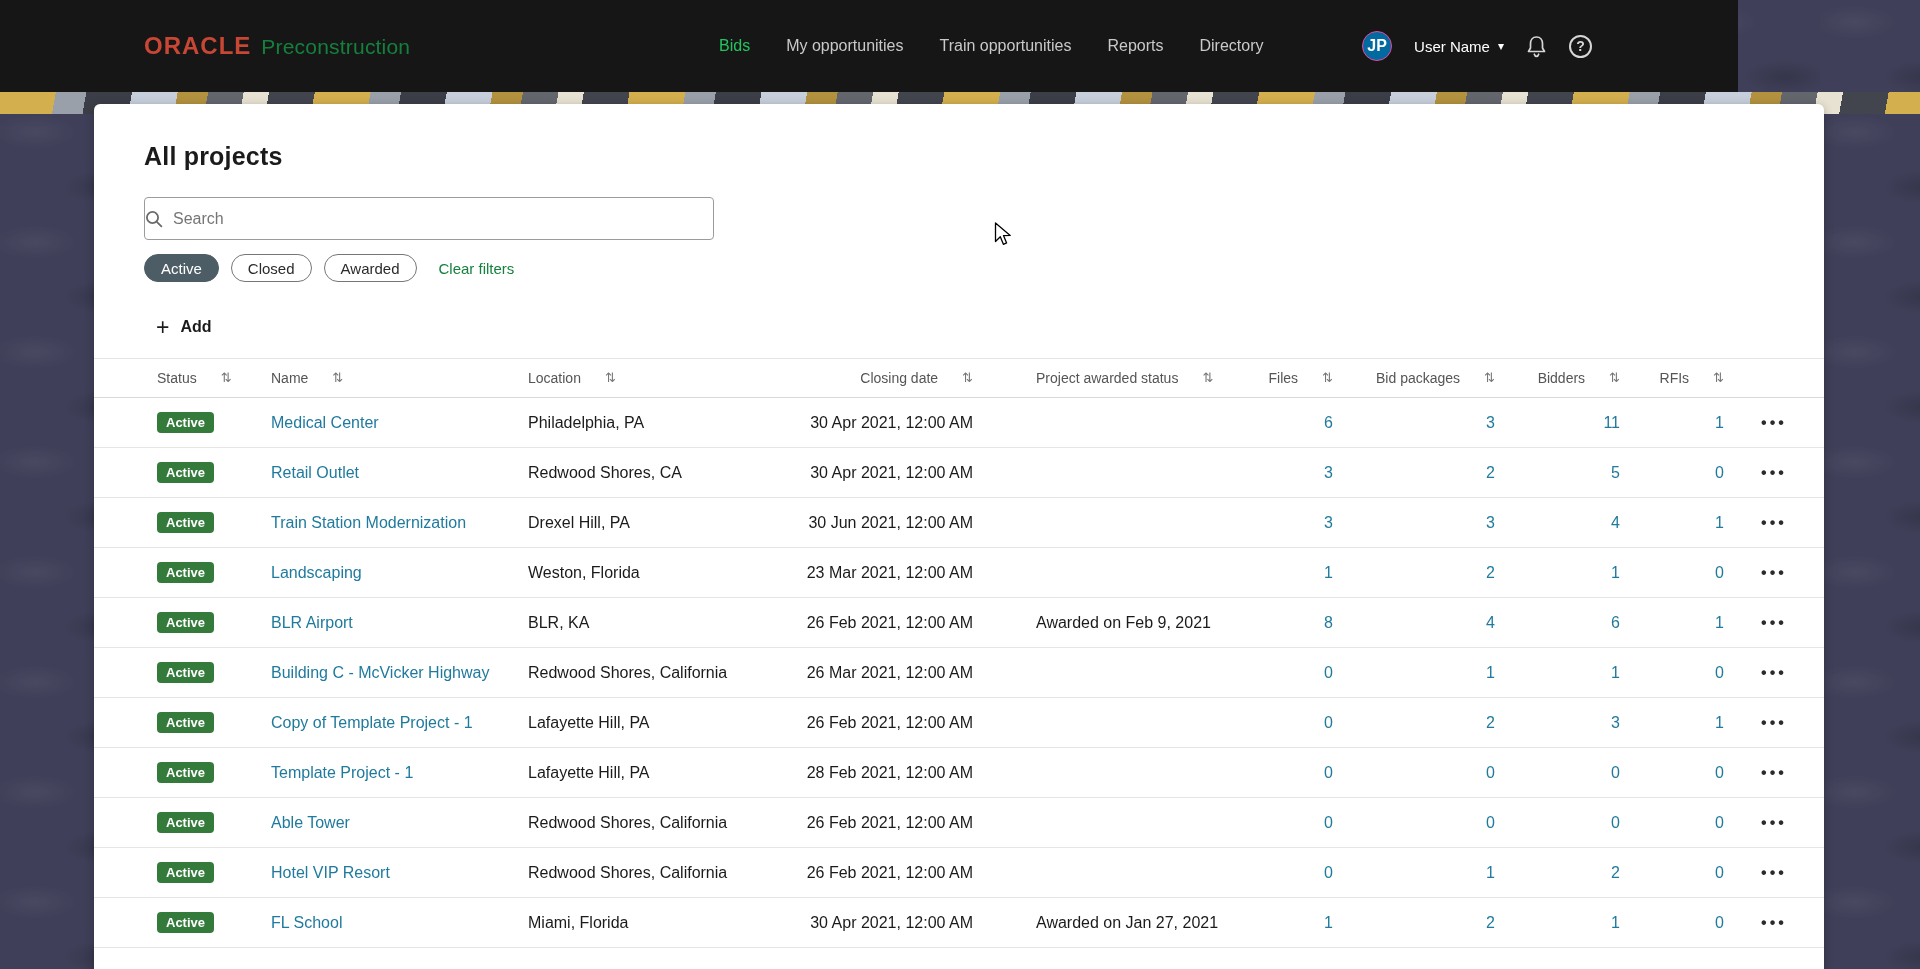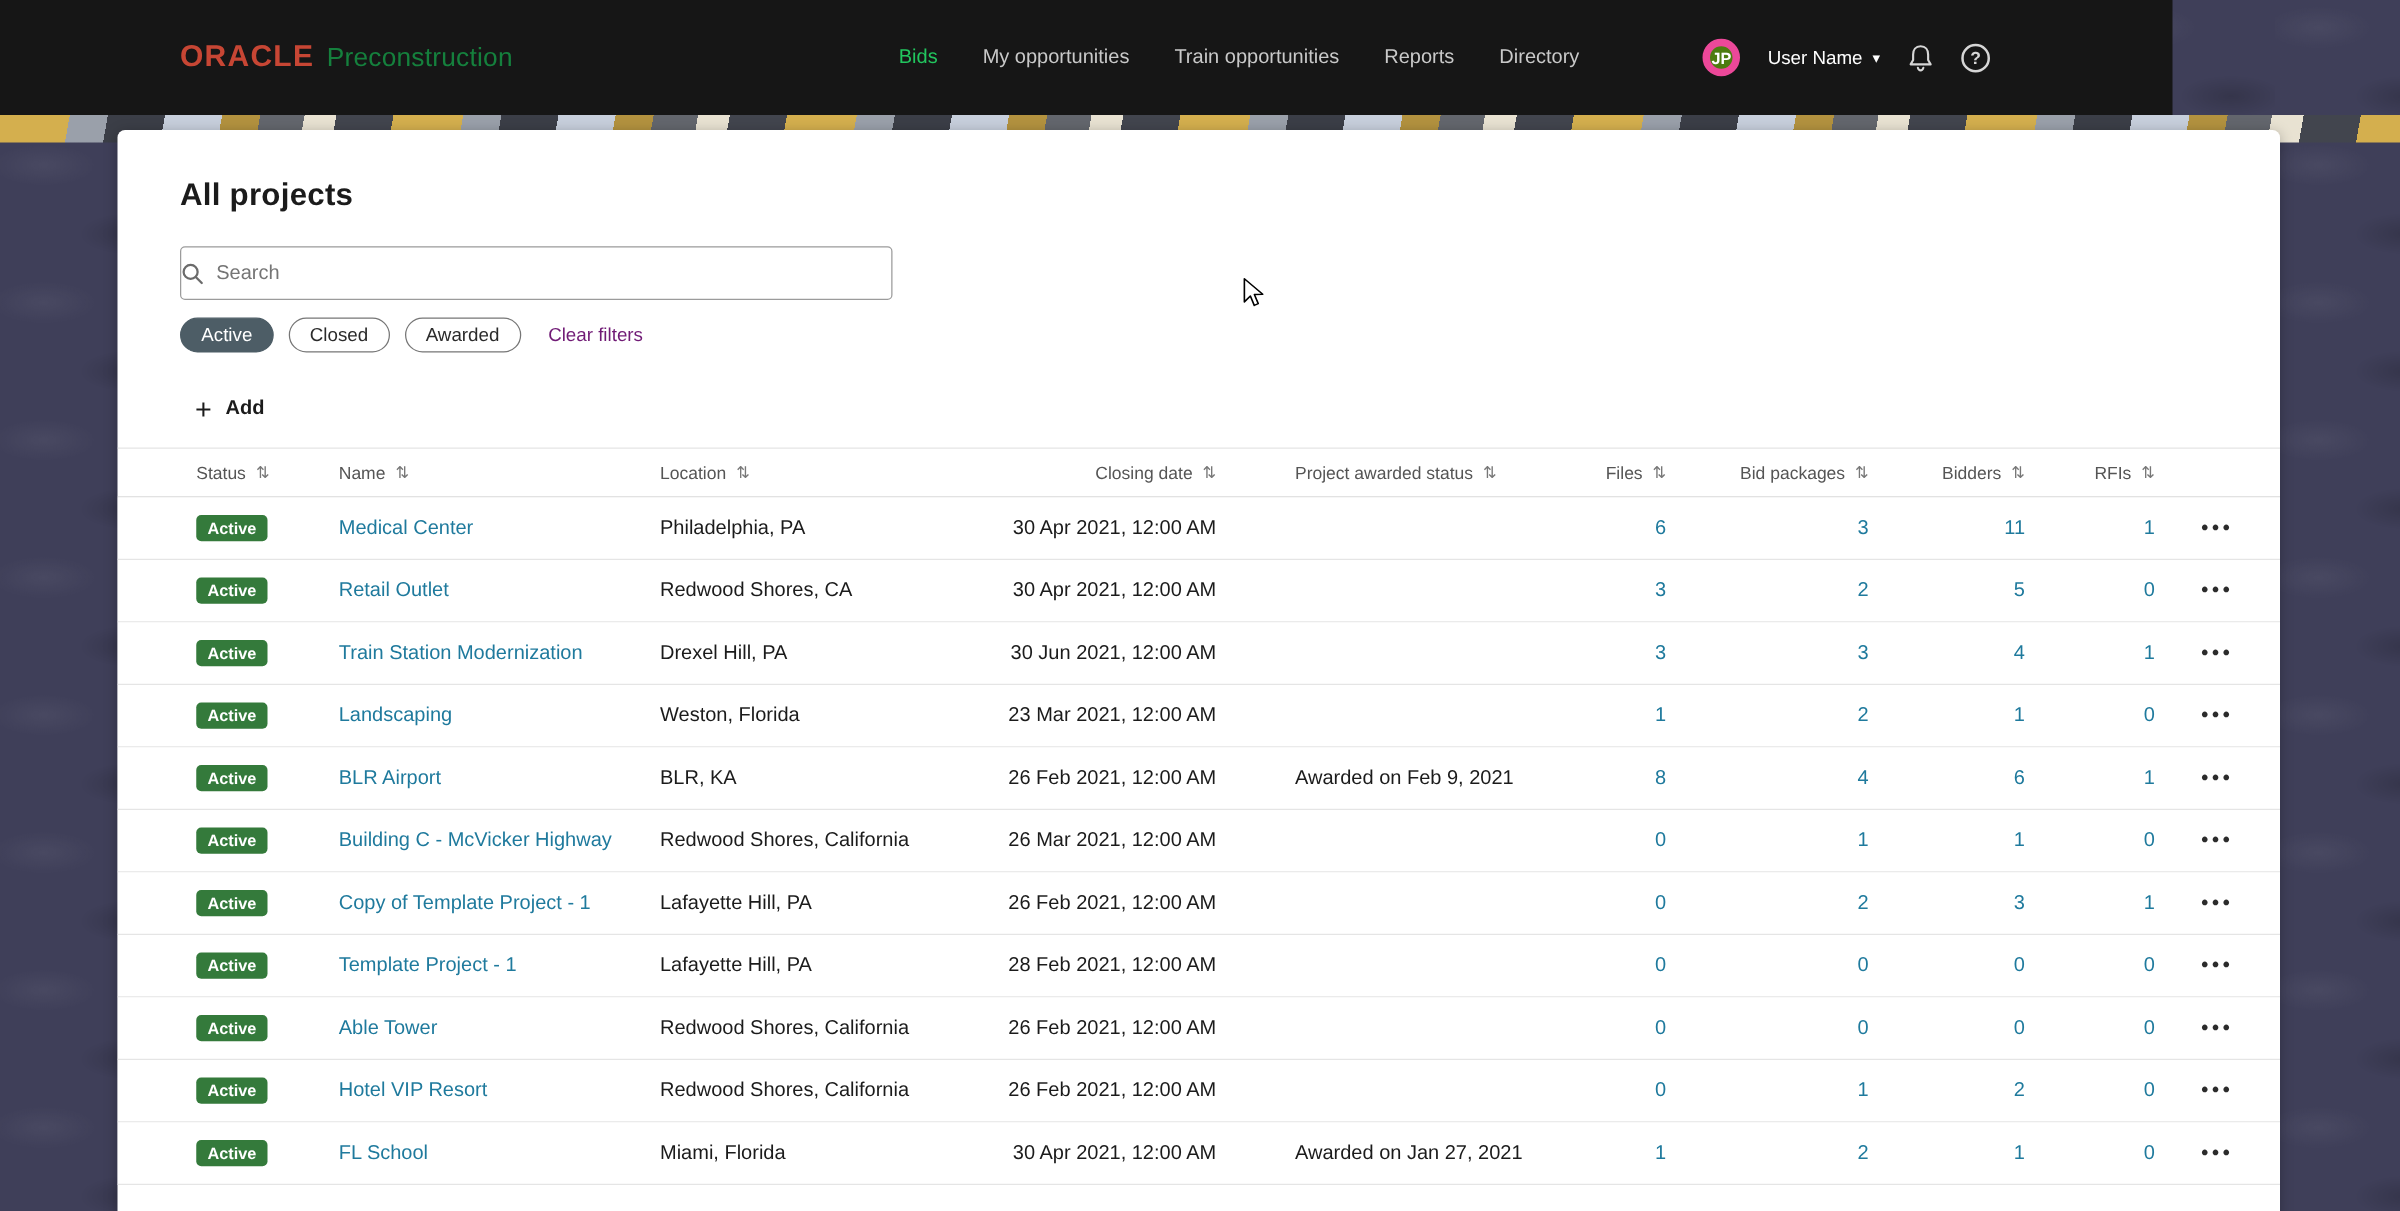--- a/index.html
+++ b/index.html
@@ -23,22 +23,22 @@
   }
   .brand { margin-left: 144px; display: flex; align-items: baseline; gap: 10px; }
   .logo { color: #C74634; font-weight: 700; font-size: 24px; letter-spacing: 1px; }
   .product { color: #15803d; font-size: 21px; font-weight: 400; letter-spacing: 0.2px; }
   .main-nav { position: absolute; left: 719px; top: 0; height: 100%; display: flex; align-items: center; gap: 36px; }
   .nav-item { color: #c9c9c9; font-size: 16px; text-decoration: none; cursor: pointer; white-space: nowrap; }
   .nav-item.active { color: #22c55e; font-weight: 400; }
   .nav-right { position: absolute; right: 146px; top: 0; height: 100%; display: flex; align-items: center; gap: 22px; }
   .avatar {
     width: 30px; height: 30px; border-radius: 50%;
-    background: #4d7c0f; border: 6px solid #ec4899;
-    color: #fff; font-size: 13px; font-weight: 700;
+    background: #0369a1; border: 1px solid #ec4899;
+    color: #fff; font-size: 16px; font-weight: 700;
     display: flex; align-items: center; justify-content: center; cursor: pointer;
   }
   .user-menu { display: flex; align-items: center; gap: 8px; cursor: pointer; }
   .user-name { color: #ffffff; font-size: 15px; }
   .caret { color: #ffffff; font-size: 12px; }
   .icon-btn { background: none; border: none; cursor: pointer; display: flex; align-items: center; justify-content: center; }
   .help-circle {
     width: 23px; height: 23px; border-radius: 50%; border: 2px solid #d6d6d6;
     color: #d6d6d6; font-size: 14px; font-weight: 700;
     display: flex; align-items: center; justify-content: center;
@@ -71,38 +71,38 @@
   .search-box input::placeholder { color: #757575; }
 
   .filters { margin: 14px 0 0 50px; display: flex; align-items: center; gap: 12px; }
   .chip {
     height: 28px; padding: 0 16px; border-radius: 14px;
     display: flex; align-items: center; font-size: 15px;
     border: 1px solid #767676; color: #2b2b2b; background: #fff; cursor: pointer;
     font-family: inherit;
   }
   .chip.selected { background: #4D5D66; border-color: #4D5D66; color: #ffffff; }
-  .clear-link { margin-left: 10px; color: #701a75; font-size: 15px; text-decoration: none; cursor: pointer; }
+  .clear-link { margin-left: 10px; color: #15803d; font-size: 15px; text-decoration: none; cursor: pointer; }
 
   .add-button {
     margin: 30px 0 0 62px; display: flex; align-items: center; gap: 11px;
     background: none; border: none; cursor: pointer;
     font-size: 16px; font-weight: 600; color: #1b1b1b; font-family: inherit; height: 30px;
   }
   .plus-icon { font-size: 23px; font-weight: 400; line-height: 1; color: #1b1b1b; }
 
   
   .table { margin-top: 16px; width: 1730px; }
   .grid-row {
     display: grid;
     grid-template-columns: 177px 257px 280px 165px 269px 91px 162px 125px 104px 100px;
     align-items: center;
   }
   .thead { height: 40px; border-top: 1px solid #e5e5e5; border-bottom: 1px solid #d9d9d9; }
-  .th { font-size: 14px; color: #555555; display: flex; align-items: flex-start; gap: 8px; cursor: pointer; white-space: nowrap; }
+  .th { font-size: 14px; color: #555555; display: flex; align-items: flex-start; gap: 24px; cursor: pointer; white-space: nowrap; }
   .sort { color: #777777; font-size: 13px; }
   .tr { height: 50px; border-bottom: 1px solid #e5e5e5; background: #fff; }
   .td { font-size: 16px; color: #1b1b1b; display: flex; align-items: center; white-space: nowrap; }
   .c-status { padding-left: 63px; }
   .c-awarded { padding-left: 63px; }
   .right { justify-content: flex-end; }
   .center { justify-content: center; }
   .badge { background: #347A3B; color: #fff; font-size: 13px; font-weight: 700; padding: 3px 9px; border-radius: 4px; }
   .link { color: #1F7A9D; text-decoration: none; cursor: pointer; text-align: center; }
   .overflow-btn {

